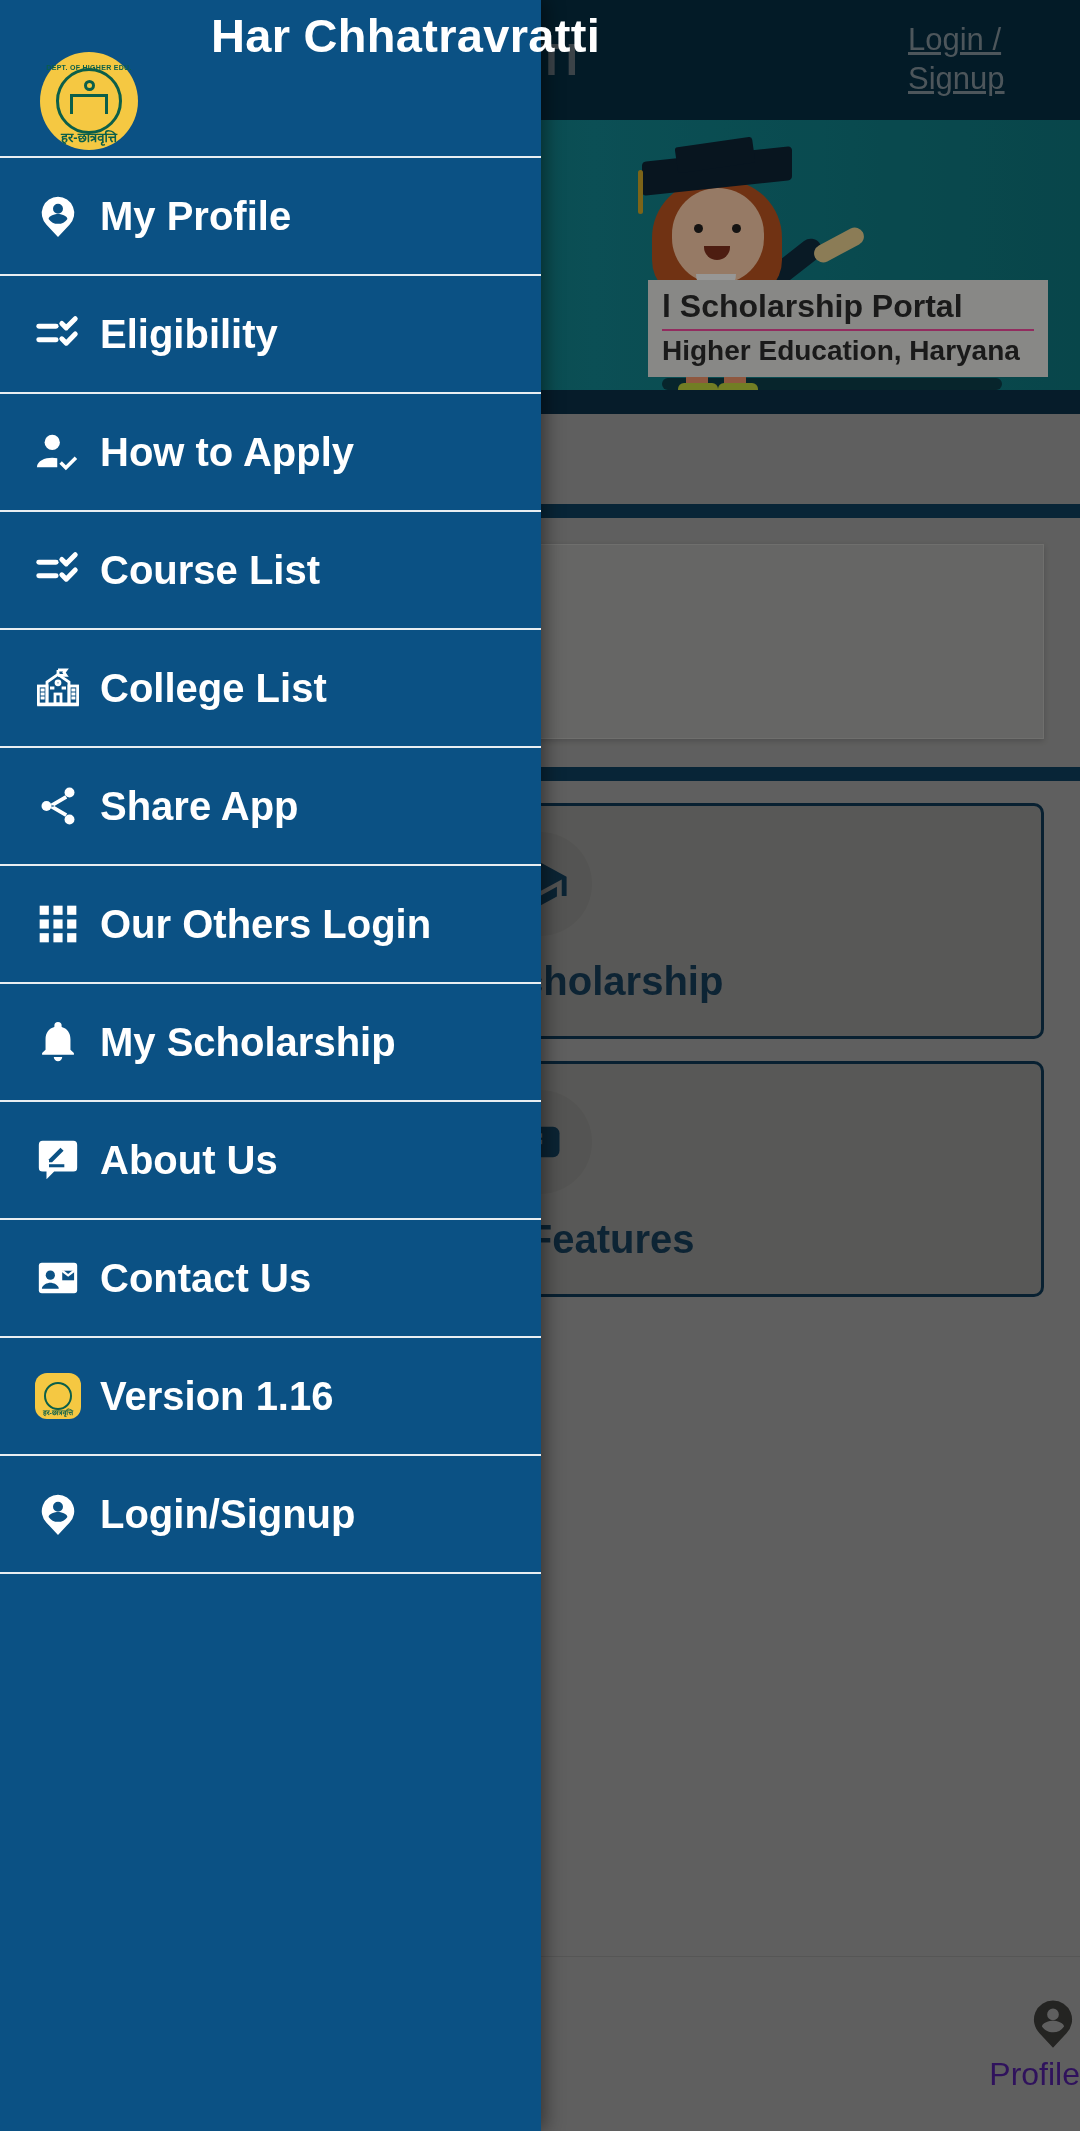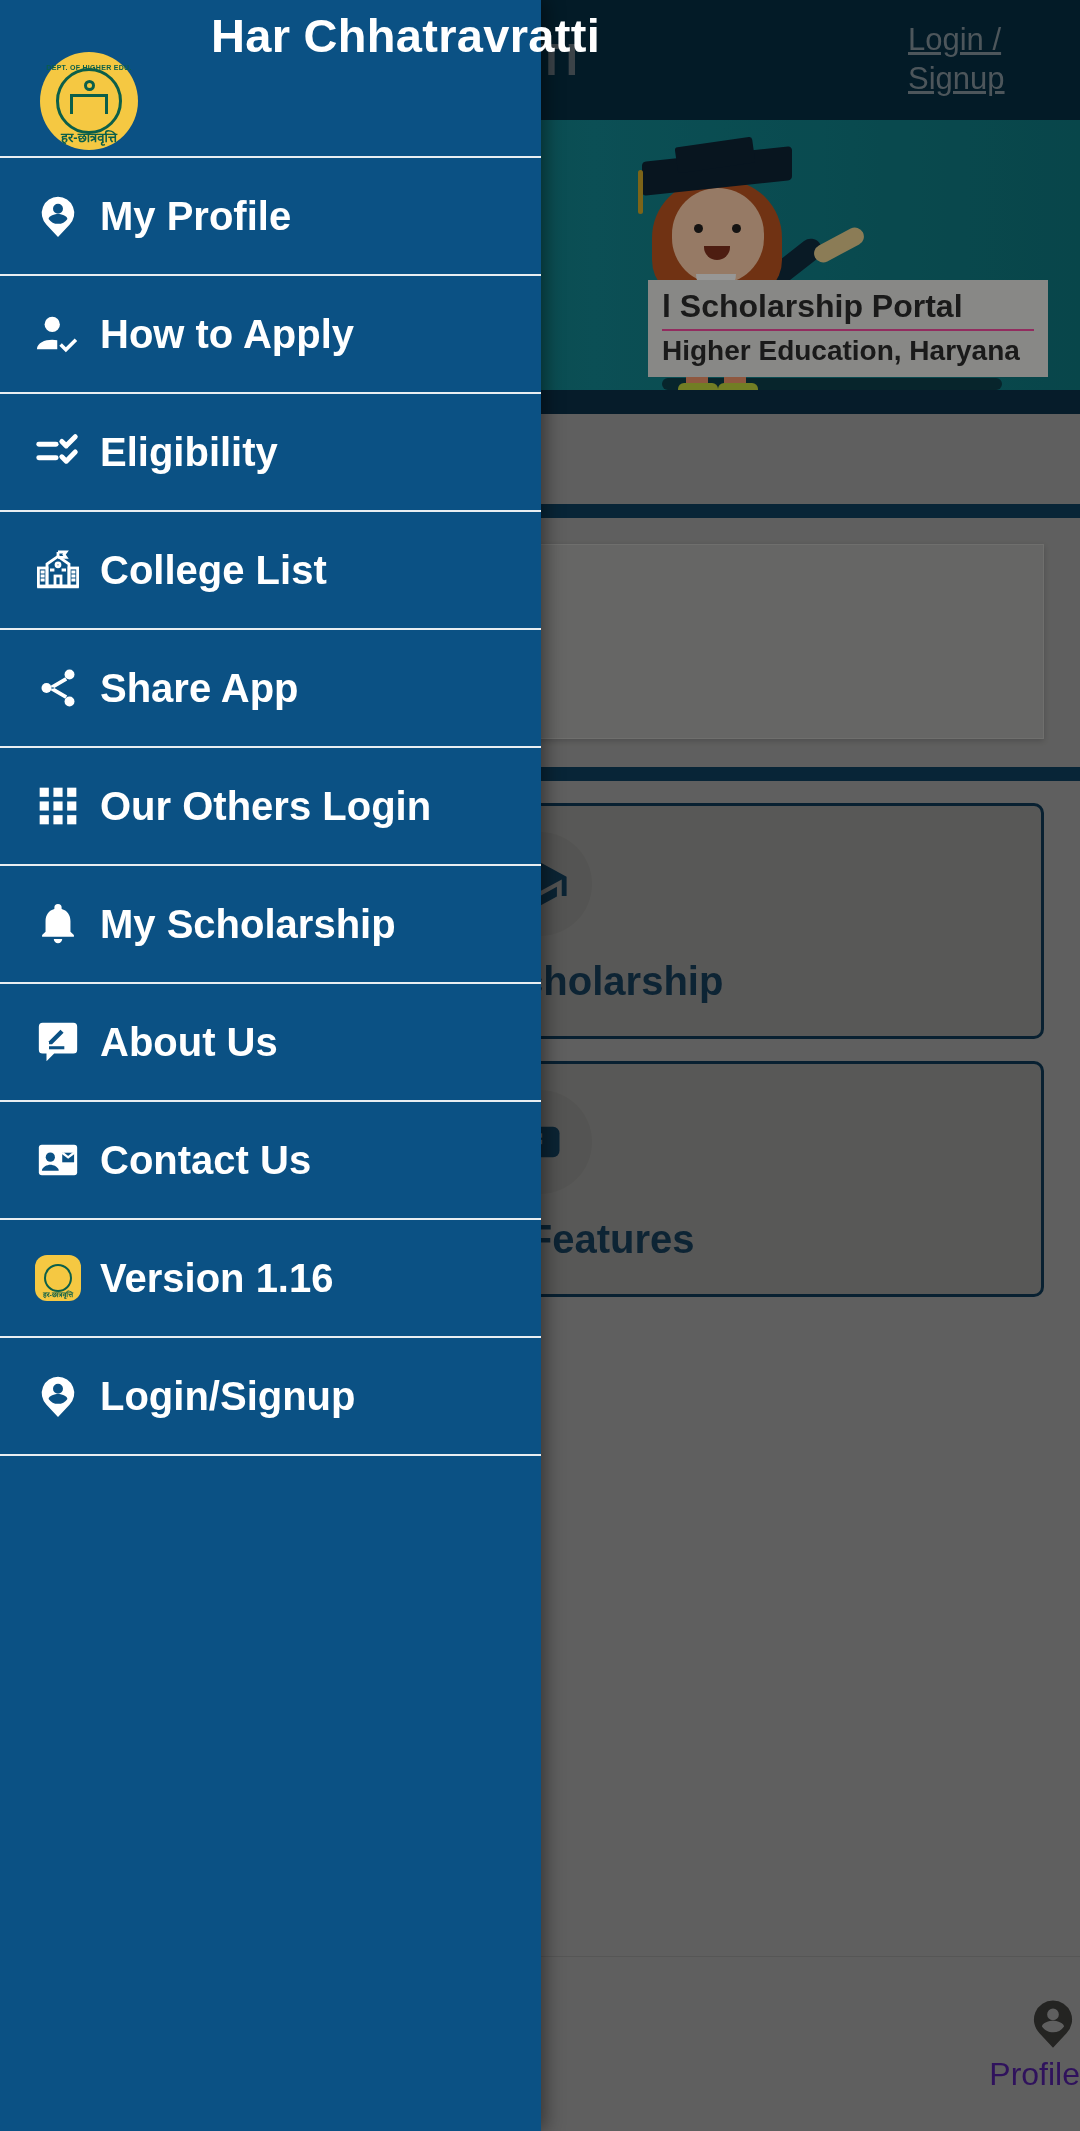--- a/index.html
+++ b/index.html
@@ -260,41 +260,52 @@
     <span class="mi-icon">
       <svg width="46" height="46" viewBox="0 0 24 24" fill="#ffffff">
         <path d="M12 2a8.5 8.5 0 0 0-6 14.5L12 23l6-6.5A8.5 8.5 0 0 0 12 2zm0 3.6a2.6 2.6 0 1 1 0 5.2 2.6 2.6 0 0 1 0-5.2zm0 10.5c-2 0-3.8-1-4.9-2.6.1-1.6 3.3-2.5 4.9-2.5s4.8.9 4.9 2.5A5.9 5.9 0 0 1 12 16.1z"></path>
       </svg>
     </span>
     <span class="mi-label">My Profile</span>
   </div>
 
   <div class="menu-item">
     <span class="mi-icon">
-      <svg width="46" height="46" viewBox="0 0 24 24" fill="#ffffff">
-        <circle cx="9" cy="7" r="4"></circle>
-        <path d="M1 20c0-3.3 4-5 8-5 .9 0 1.8.1 2.6.3V20H1z"></path>
-        <path d="M14 16.8l2.1 2.1 4.6-4.6 1.3 1.3-5.9 5.9-3.4-3.4z"></path>
-      </svg>
-    </span>
-    <span class="mi-label">How to Apply</span>
-  </div>
-
-  <div class="menu-item">
-    <span class="mi-icon">
       <svg width="46" height="46" viewBox="0 0 24 24" fill="none" stroke="#ffffff" stroke-width="2.6" stroke-linecap="round" stroke-linejoin="round">
         <path d="M2 8h9"></path>
           <path d="M2 15h9"></path>
         <path d="M14 6.5l2.3 2.3L21 4"></path>
           <path d="M14 14.5l2.3 2.3L21 12"></path>
       </svg>
     </span>
     <span class="mi-label">Eligibility</span>
   </div>
 
+  <div class="menu-item">
+    <span class="mi-icon">
+      <svg width="46" height="46" viewBox="0 0 24 24" fill="#ffffff">
+        <circle cx="9" cy="7" r="4"></circle>
+        <path d="M1 20c0-3.3 4-5 8-5 .9 0 1.8.1 2.6.3V20H1z"></path>
+        <path d="M14 16.8l2.1 2.1 4.6-4.6 1.3 1.3-5.9 5.9-3.4-3.4z"></path>
+      </svg>
+    </span>
+    <span class="mi-label">How to Apply</span>
+  </div>
+
+  <div class="menu-item">
+    <span class="mi-icon">
+      <svg width="46" height="46" viewBox="0 0 24 24" fill="none" stroke="#ffffff" stroke-width="2.6" stroke-linecap="round" stroke-linejoin="round">
+        <path d="M2 8h9"></path>
+          <path d="M2 15h9"></path>
+        <path d="M14 6.5l2.3 2.3L21 4"></path>
+          <path d="M14 14.5l2.3 2.3L21 12"></path>
+      </svg>
+    </span>
+    <span class="mi-label">Course List</span>
+  </div>
 
   <div class="menu-item">
     <span class="mi-icon">
       <svg width="48" height="48" viewBox="0 0 24 24" fill="none" stroke="#ffffff" stroke-width="1.4">
         <path d="M12 3v2"></path>
           <path d="M12 3h4l-1 1.3L16 5.7h-4"></path>
         <path d="M12 5.2L6.5 9v11h11V9L12 5.2z" fill="none"></path>
         <rect x="2.2" y="11" width="4.3" height="9"></rect>
         <rect x="17.5" y="11" width="4.3" height="9"></rect>
         <circle cx="12" cy="9.4" r="1"></circle>

